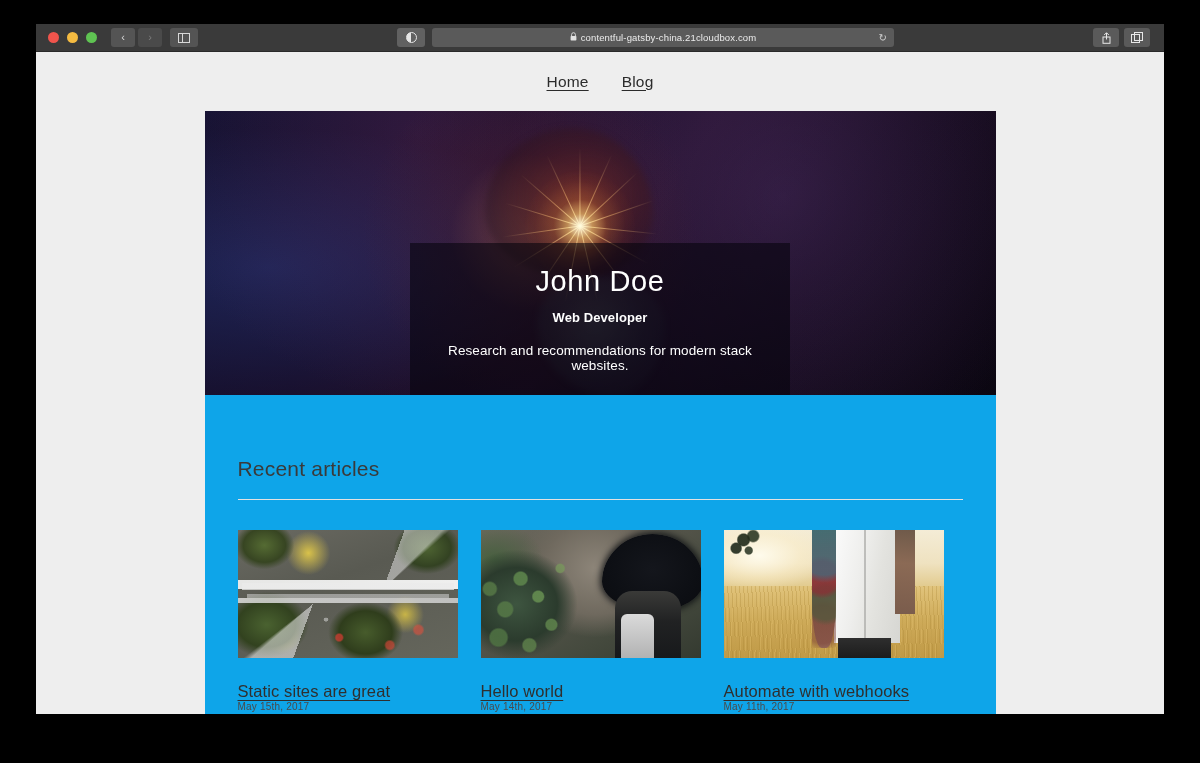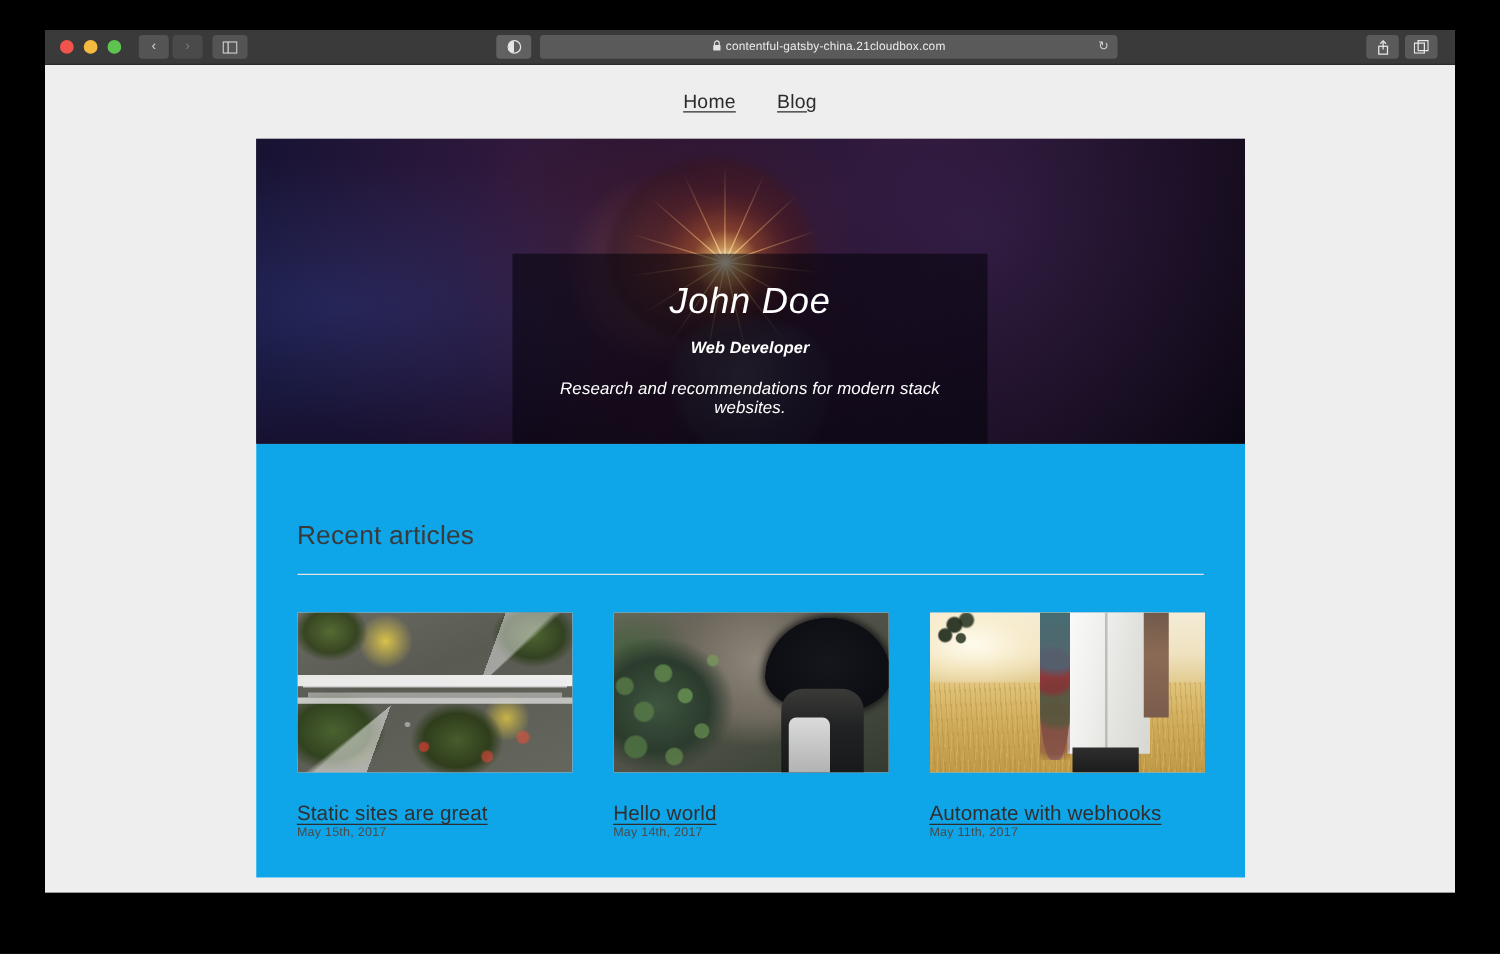--- a/index.html
+++ b/index.html
@@ -180,24 +180,23 @@
   
   .content-col {
     width: 791px;
     margin: 0 auto;
     background: #ffffff;
   }
 
   
   .hero {
     position: relative;
-    height: 244px;
+    height: 284px;
     overflow: hidden;
     background: #0a0713;
-    font-style: italic;
   }
   .hero-bg {
     position: absolute;
     inset: 0;
     background:
       radial-gradient(circle at 41% 43%, rgba(255,140,70,0.30) 0%, rgba(120,40,30,0.13) 16%, rgba(0,0,0,0) 34%),
       radial-gradient(circle at 27% 8%, rgba(140,60,120,0.22) 0%, rgba(0,0,0,0) 42%),
       radial-gradient(circle at 73% 30%, rgba(110,70,150,0.28) 0%, rgba(0,0,0,0) 46%),
       radial-gradient(ellipse 60% 70% at 8% 55%, rgba(32,40,92,0.85) 0%, rgba(10,8,22,0.2) 70%),
       linear-gradient(125deg, #141438 0%, #1b1030 28%, #2a1330 52%, #1a0c20 72%, #0b0610 100%);
@@ -295,21 +294,21 @@
     padding-bottom: 18px;
   }
   .section-rule {
     height: 1px;
     background: #e2e2e2;
     margin-bottom: 30px;
   }
 
   .card-grid {
     display: flex;
-    gap: 33px;
+    gap: 23px;
     align-items: flex-end;
   }
   .card { width: 220px; }
   .card-image {
     width: 220px;
     height: 128px;
     overflow: hidden;
     position: relative;
     background: #cfcfcf;
     cursor: pointer;

